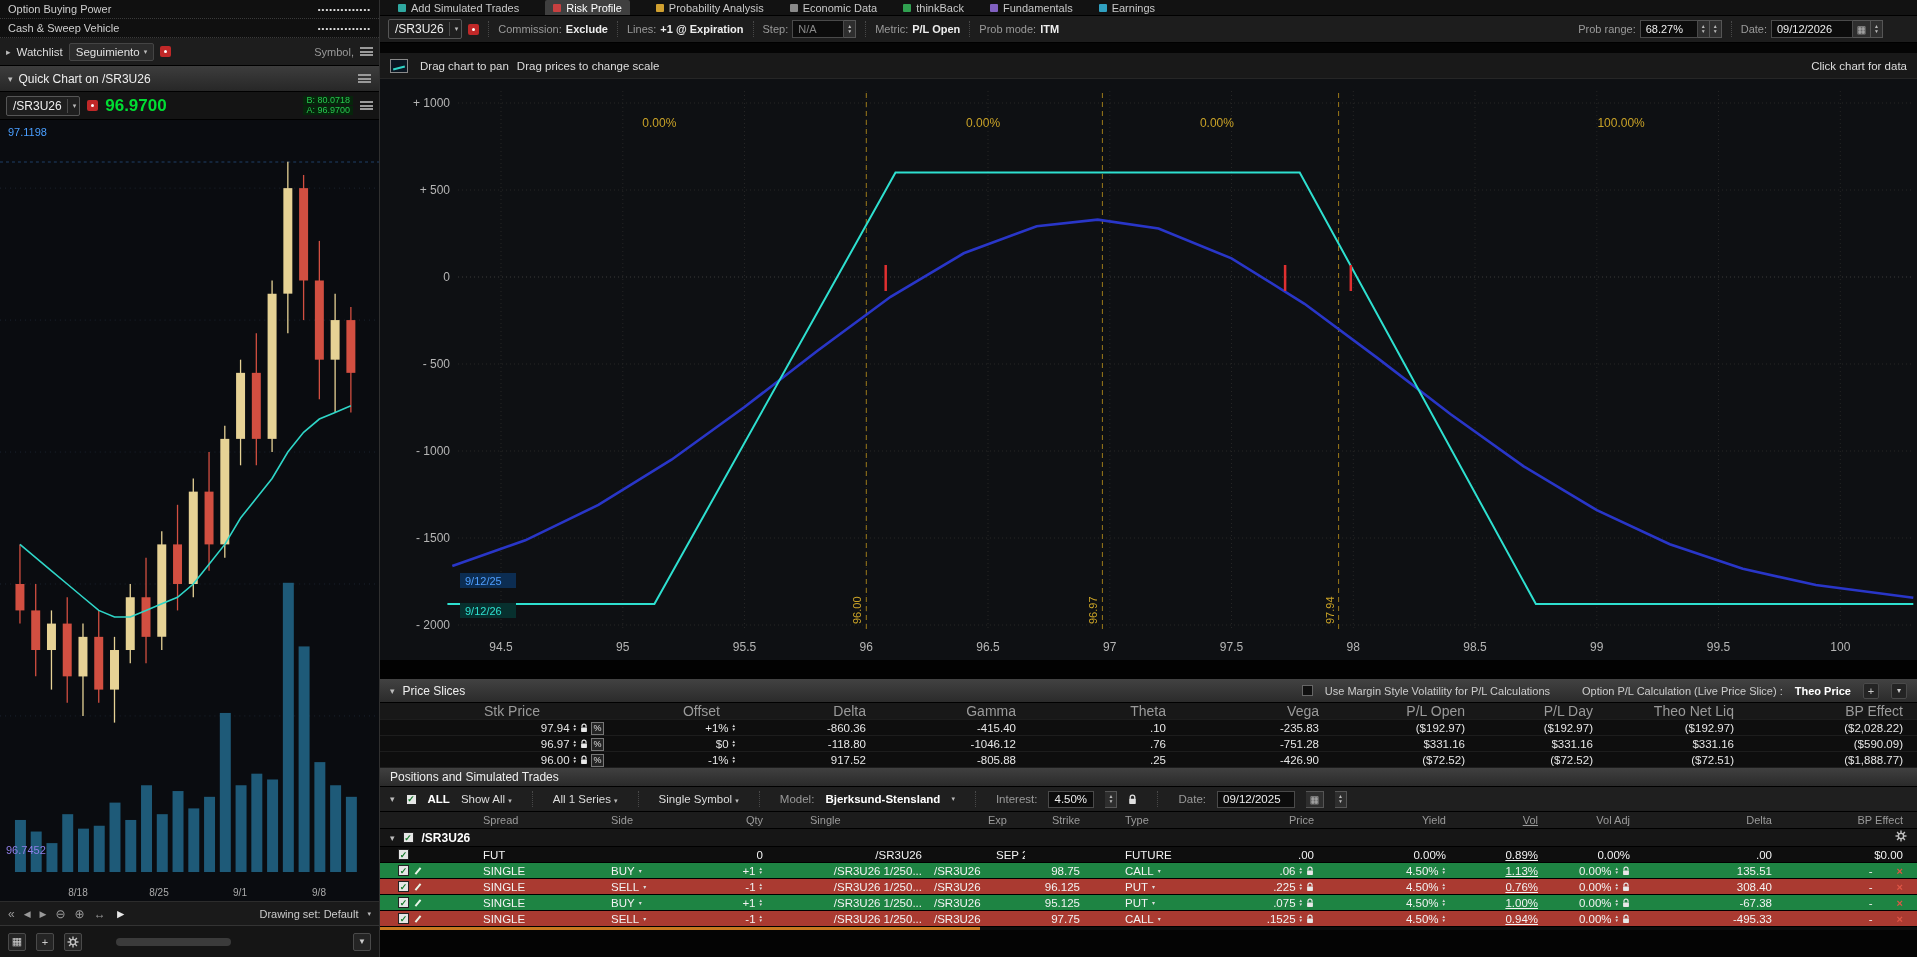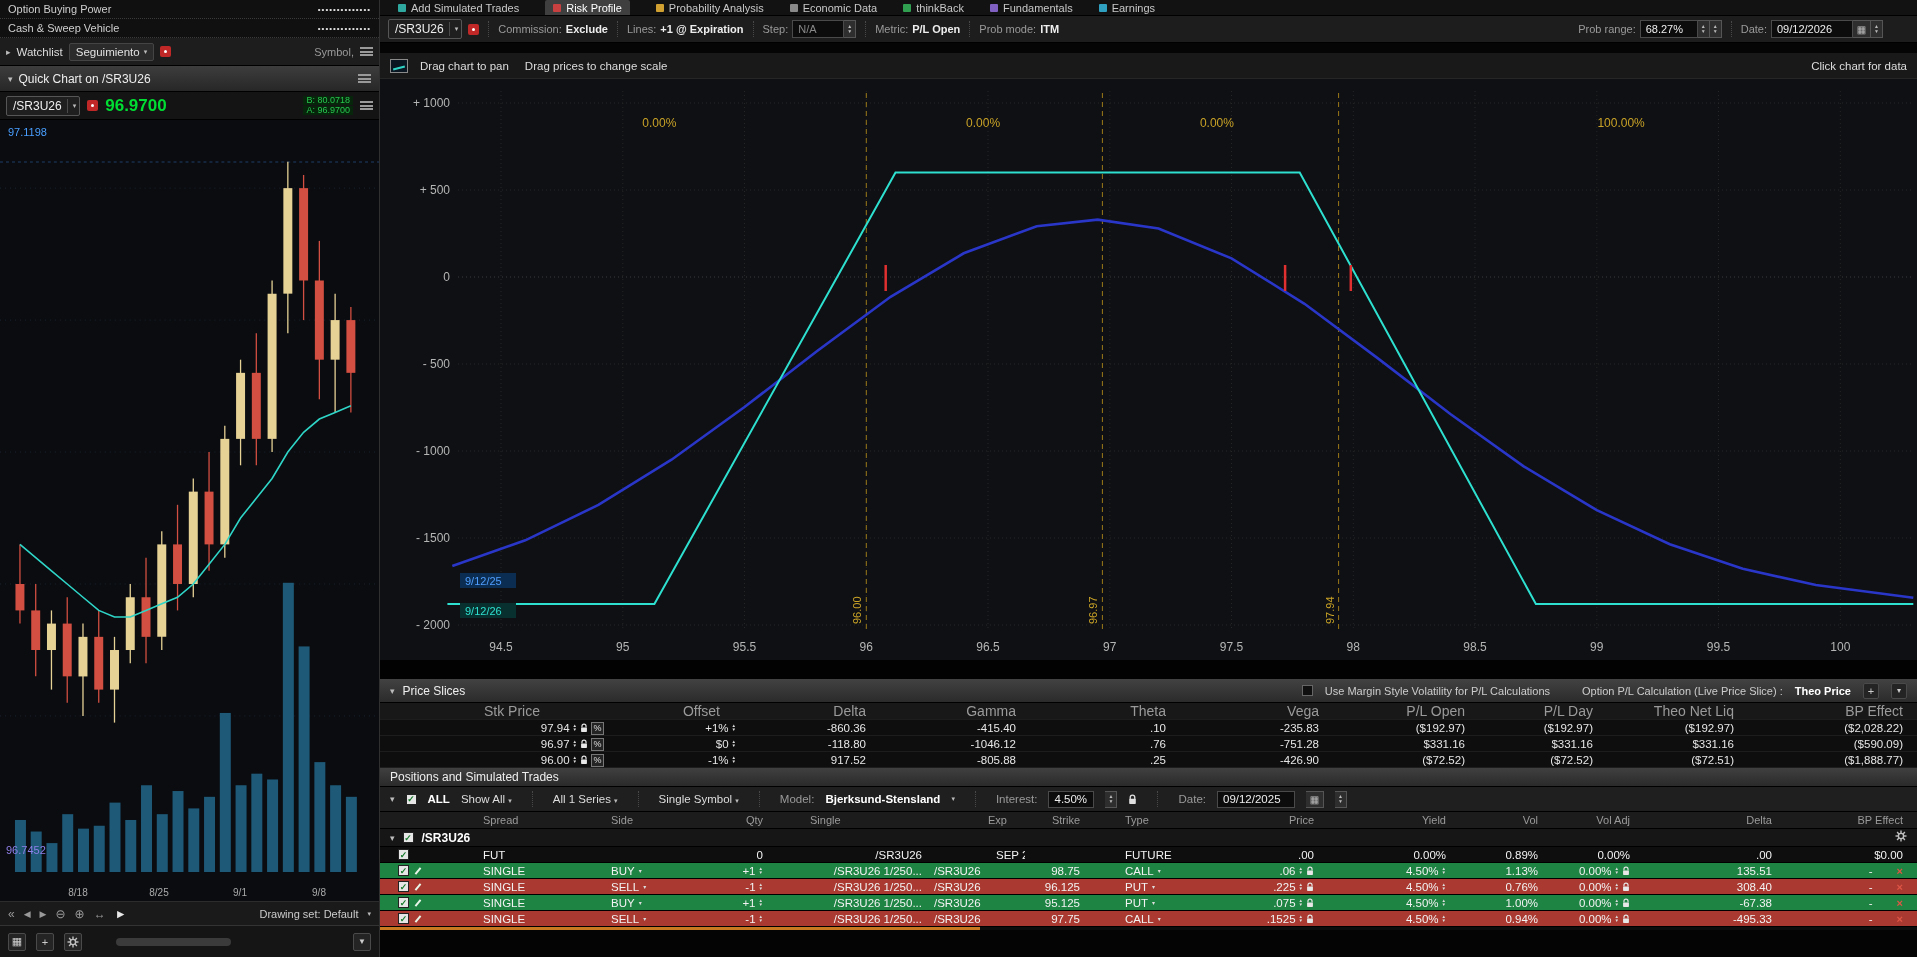--- a/index.html
+++ b/index.html
@@ -84,21 +84,21 @@
   .c-cb{padding-left:18px;gap:8px;}
   .c-spread{padding-left:33px;}
   .c-side{padding-left:6px;gap:4px;}
   .c-qty{justify-content:flex-end;gap:3px;padding-right:2px;}
   .c-sym{justify-content:flex-end;padding-right:8px;}
   .c-exp{padding-left:4px;}
   .c-strike{justify-content:flex-end;}
   .c-type{padding-left:45px;gap:4px;}
   .c-price{justify-content:flex-end;gap:3px;padding-right:4px;}
   .c-yield{justify-content:flex-end;gap:3px;padding-right:4px;}
-  .c-vol{justify-content:flex-end;padding-right:6px;}
+  .c-vol{justify-content:flex-end;padding-right:6px;text-decoration:underline;}
   .c-voladj{justify-content:flex-end;gap:3px;padding-right:4px;}
   .c-delta{justify-content:flex-end;padding-right:10px;}
   .c-bp{justify-content:flex-end;gap:24px;padding-right:14px;}
   .fut .c-exp{padding-left:66px;}
   .group-row{height:18px;display:flex;align-items:center;gap:8px;padding:0 10px;background:#161616;border-bottom:1px solid #000;font-size:12px;}
   .group-row .gname{font-weight:bold;color:#fff;}
   .group-row .gear{margin-left:auto;}
   .xbtn{color:#e05545;font-weight:bold;font-size:11px;}
   .dd{font-size:6px;color:#ddd;}
   .orange-line{height:3px;width:600px;background:#c87820;}
@@ -362,21 +362,21 @@
           <span>▲</span>
           <span>▼</span>
         </span>
       <span style="width:26px"></span>
     </div>
 
     <div class="gap1"></div>
 
     <div class="hint-bar">
       <span class="chart-icon"></span>
-      <span style="display:flex;gap:16px">
+      <span style="display:flex;gap:8px">
         <span>Drag chart to pan</span>
           <span>Drag prices to change scale</span>
       </span>
       <span class="right-hint">Click chart for data</span>
     </div>
 
     <div class="risk-wrap">
       <svg id="risk-svg" viewBox="0 0 1537 581">
           <line x1="78" y1="24.0" x2="1532" y2="24.0" stroke="#262626" stroke-dasharray="1 3"></line>
           <text x="70" y="28.0" fill="#b5b5b5" font-size="12" text-anchor="end">+ 1000</text>

